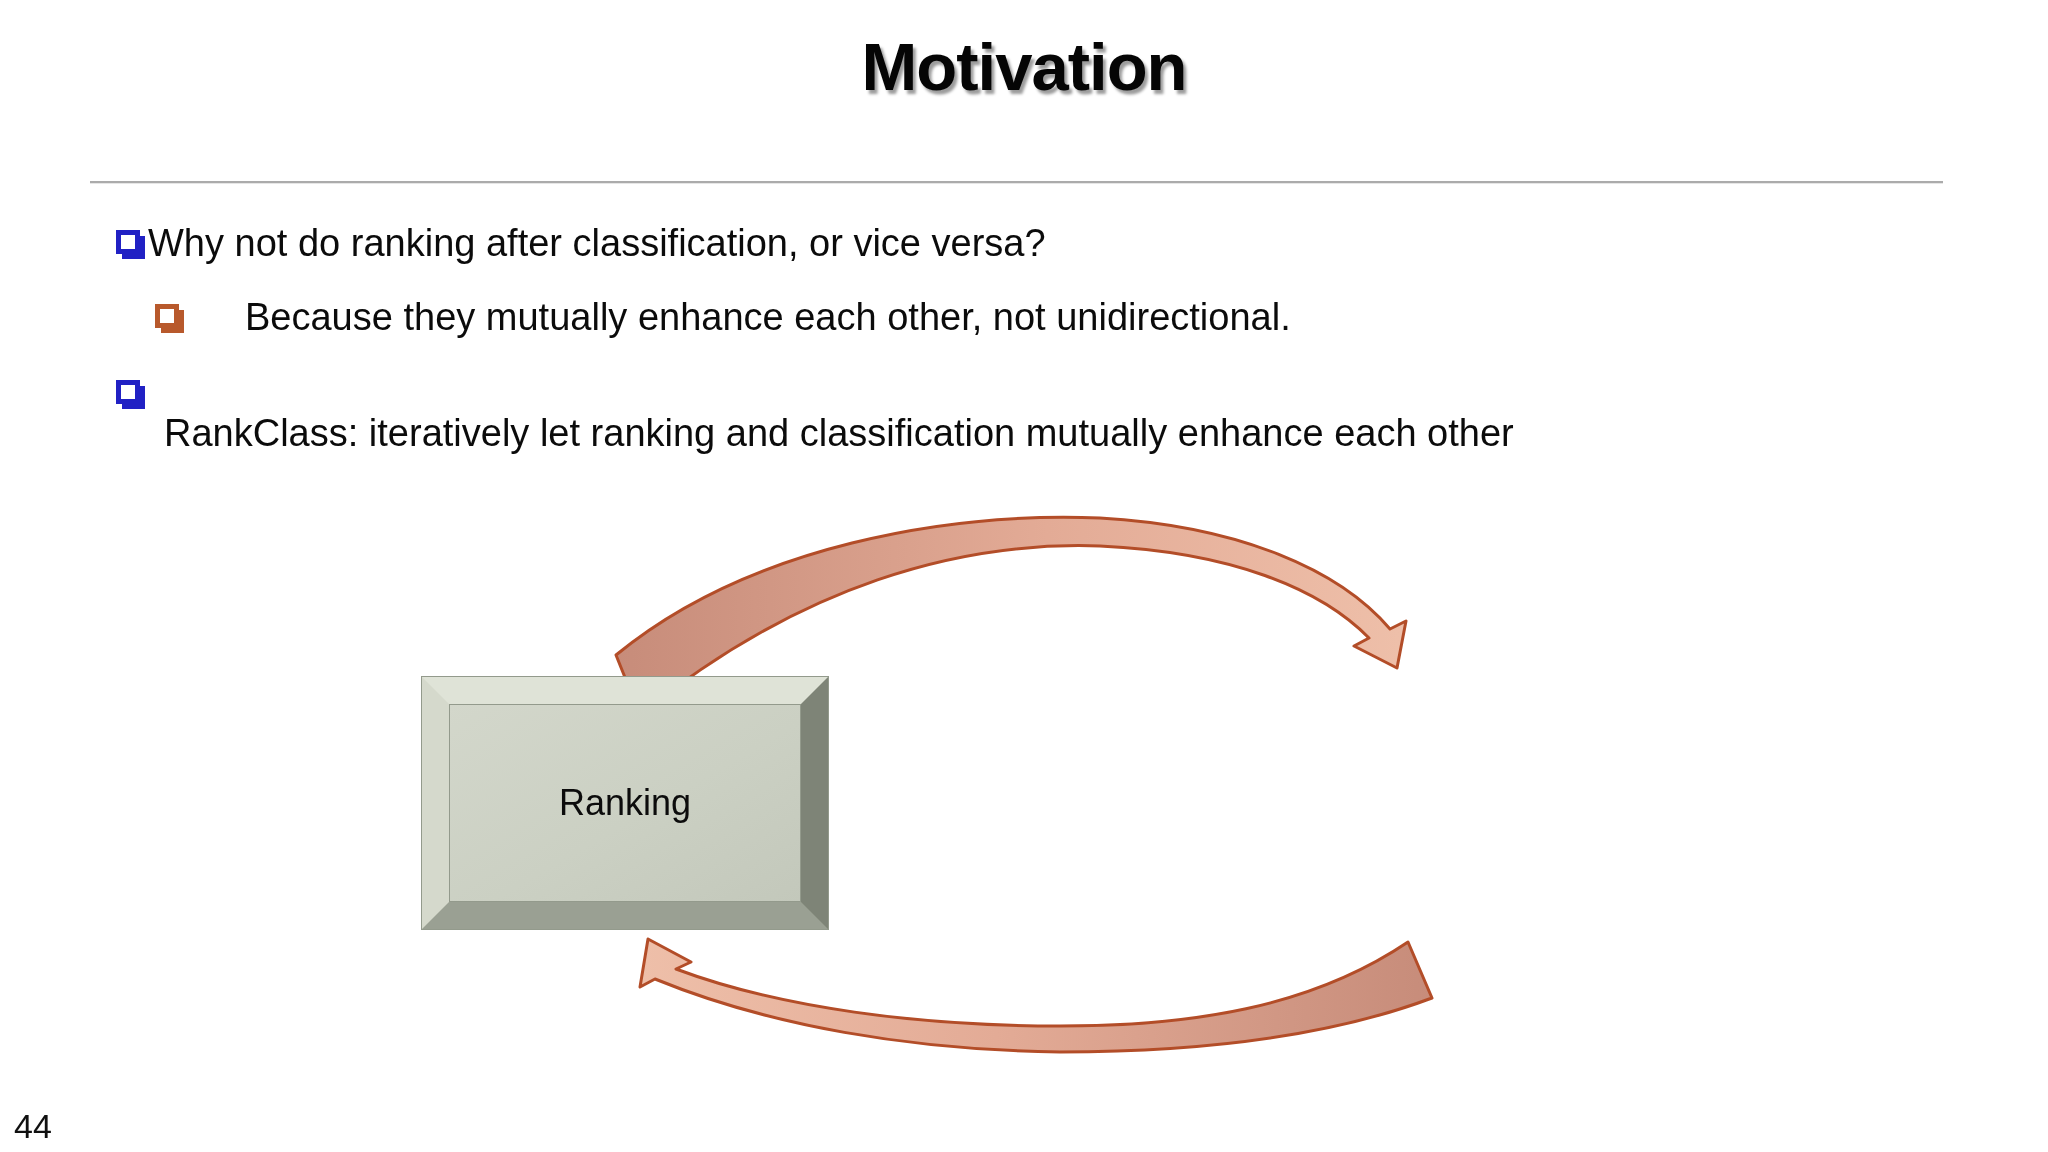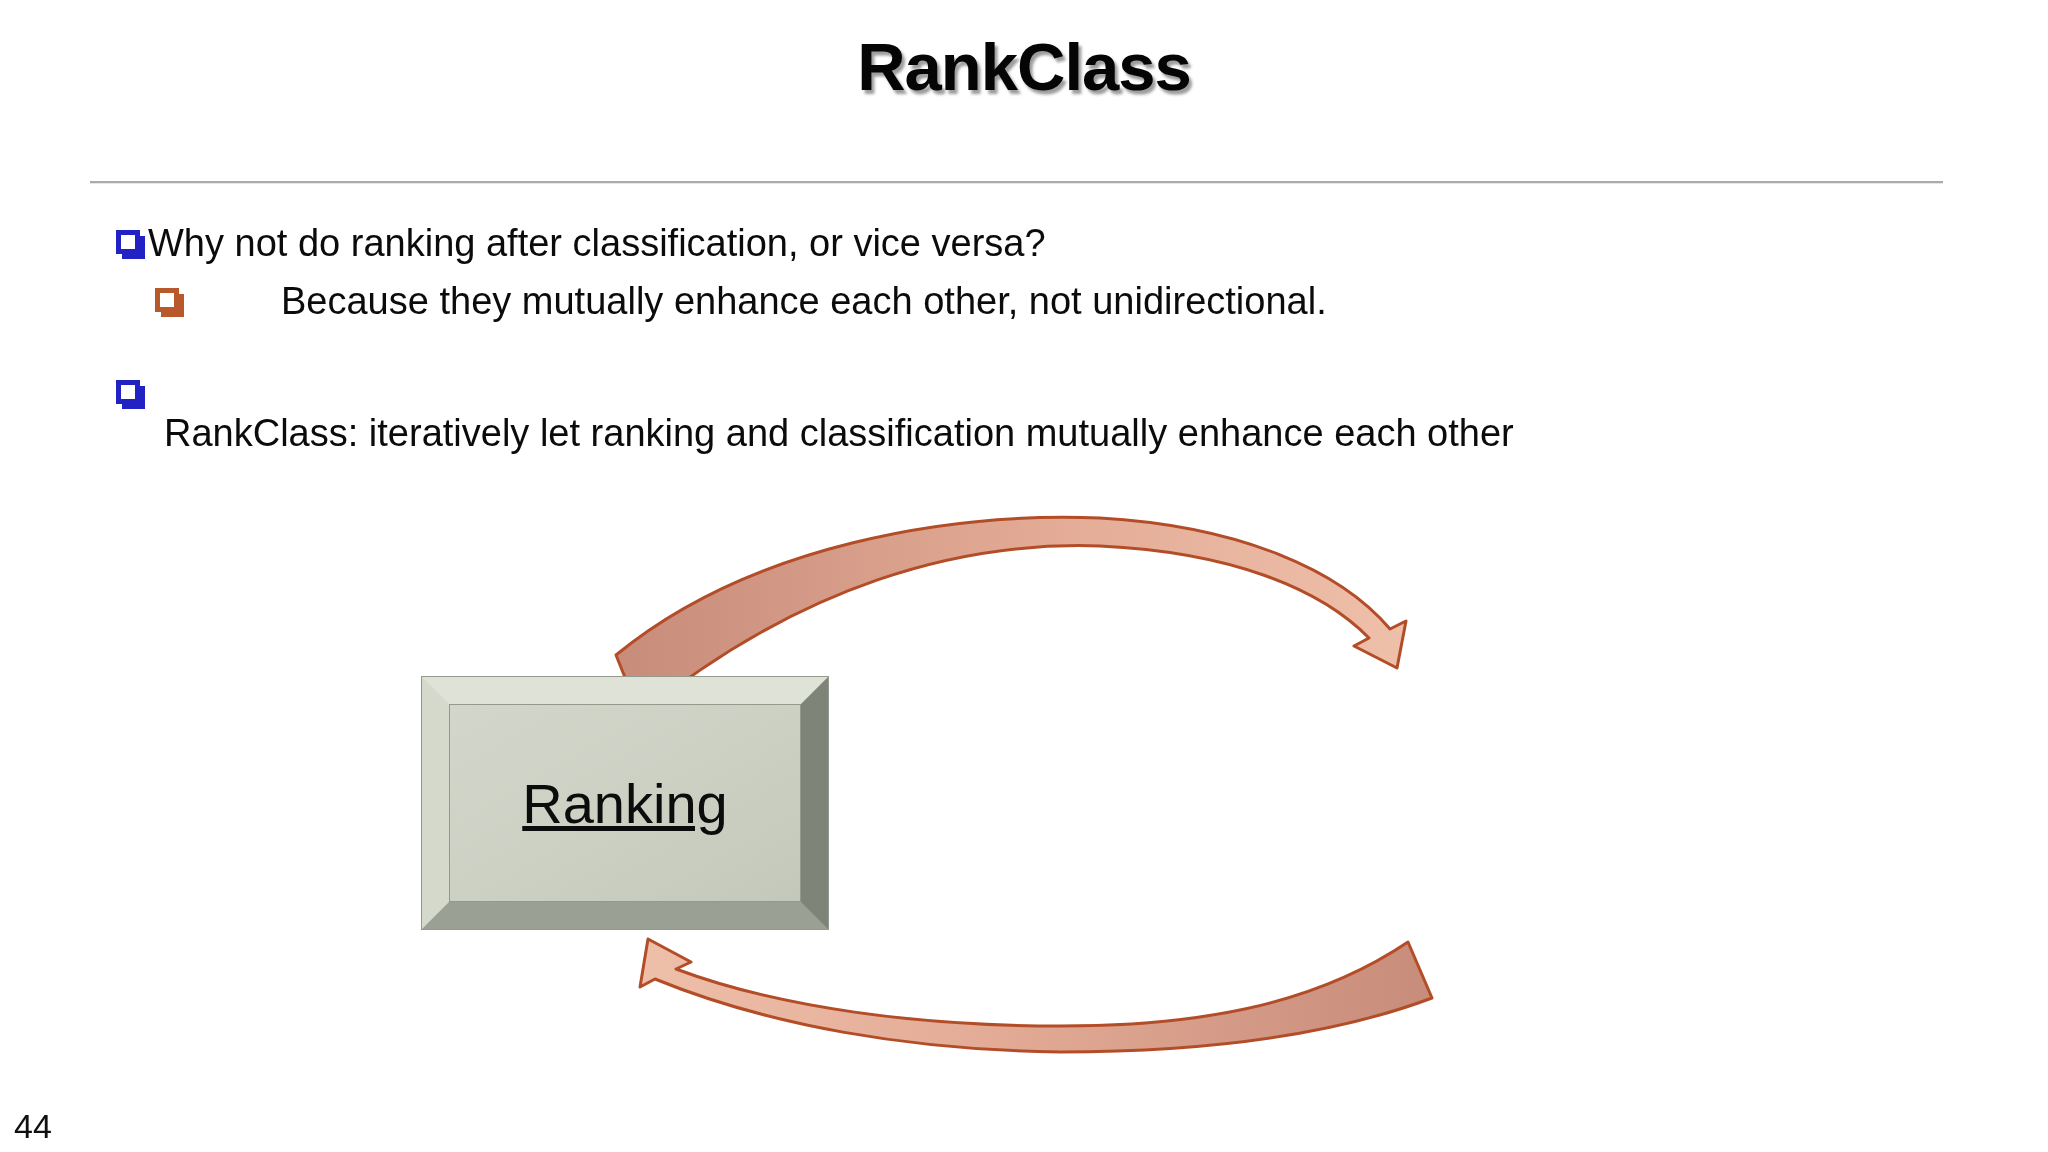--- a/index.html
+++ b/index.html
@@ -27,53 +27,53 @@
   .bullet { position:relative; width:32px; height:32px; margin-top:8px; flex:0 0 auto; }
   .bullet .b-shadow { position:absolute; left:6px; top:6px; width:23px; height:23px; }
   .bullet .b-face { position:absolute; left:0; top:0; width:24px; height:24px; box-sizing:border-box; background:#fff; border:5px solid; }
   .bullet.blue .b-shadow { background:#2121c4; }
   .bullet.blue .b-face { border-color:#2121c4; }
   .bullet.orange .b-shadow { background:#b8592c; }
   .bullet.orange .b-face { border-color:#b8592c; }
 
   #row1 { left:116px; top:222px; }
   #row1 .txt { }
-  #row2 { left:155px; top:280px;gap:36px; }
+  #row2 { left:155px; top:296px; }
   #row2 .txt { margin-left:58px; }
   #row3 { left:116px; top:372px;flex-direction:column; }
   #row3 .txt { margin-left:48px; }
 
   
   #arrow-layer { position:absolute; left:0; top:0; z-index:1; pointer-events:none; }
   .box3d {
     position:absolute; top:677px; width:406px; height:252px; z-index:2;
     box-sizing:border-box;
     border:27px solid;
     border-top-color:#dfe3d7;
     border-left-color:#d5d9cc;
     border-right-color:#7e8477;
     border-bottom-color:#9aa093;
     outline:1px solid #939a8c;
     background:linear-gradient(150deg,#d3d7cb 0%,#cbd0c3 55%,#c3c8bb 100%);
     box-shadow:inset 0 0 0 1px #939a8c;
     display:flex; align-items:center; justify-content:center;
   }
-  .box3d .label { font-size:56px; color:#0c0c0c;text-decoration:underline; }
+  .box3d .label { font-size:36px; color:#0c0c0c; }
   #box-ranking { left:422px; }
   #box-classification { left:1206px; }
 
   
   .page-number { position:absolute; left:14px; bottom:6px; font-size:34px; color:#101010; }
 </style>
 </head>
 <body>
 
 <div id="slide">
 
-  <div class="title">RankClass</div>
+  <div class="title">Motivation</div>
   <div class="divider"></div>
 
   <div class="bullet-row" id="row1">
     <span class="bullet blue">
         <span class="b-shadow"></span>
         <span class="b-face"></span>
       </span>
     <span class="txt">Why not do ranking after classification, or vice versa?</span>
   </div>
 

